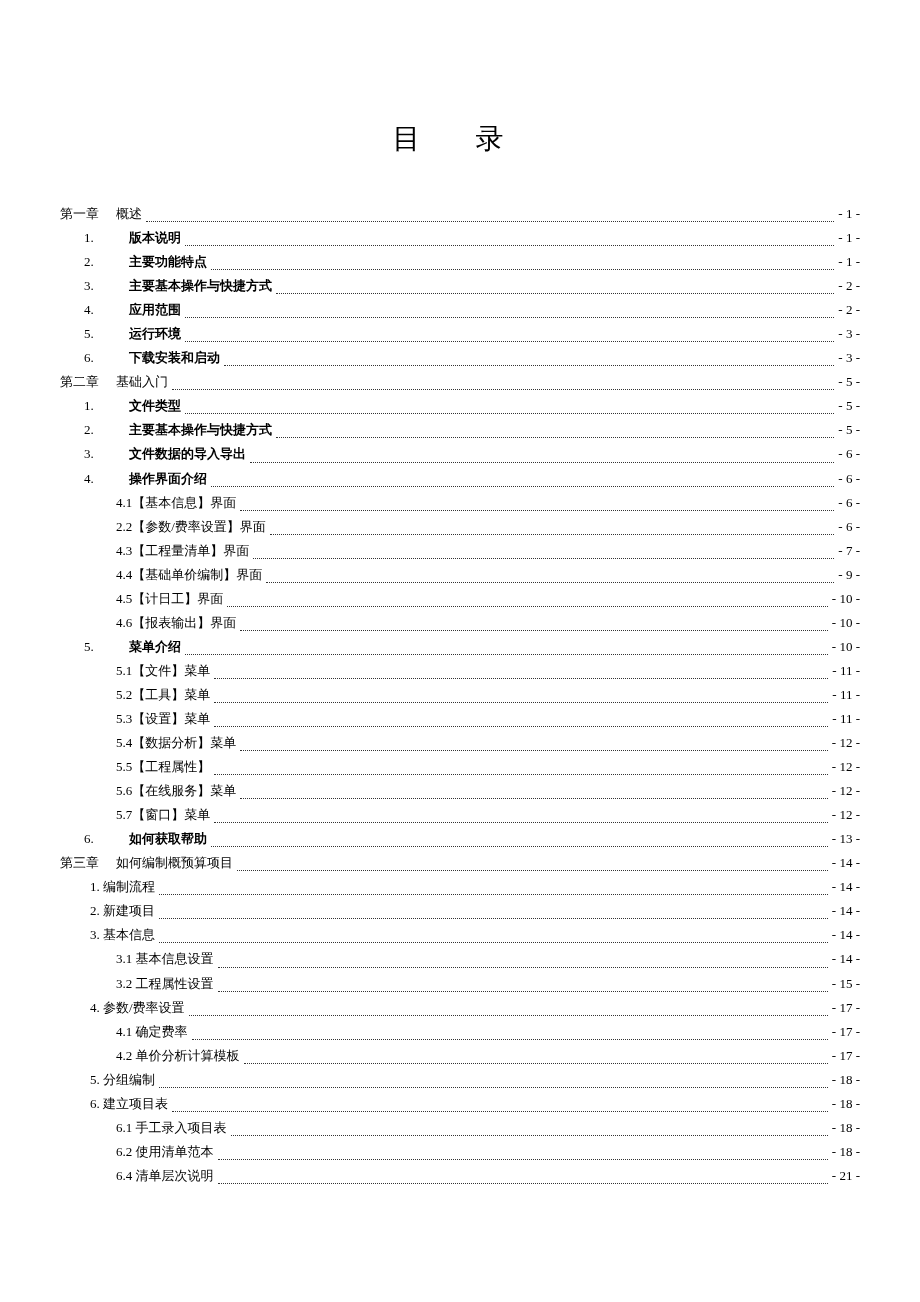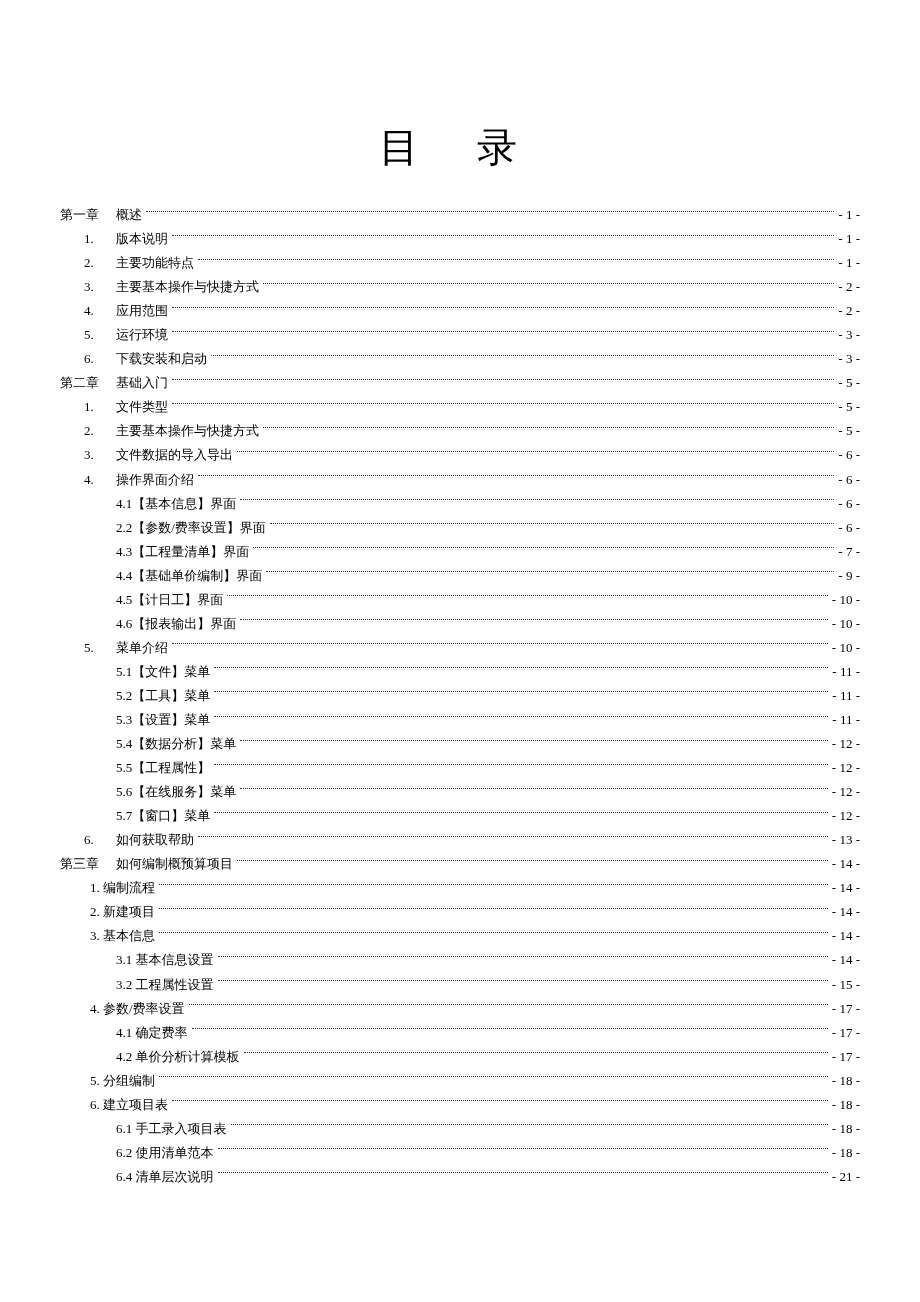--- a/index.html
+++ b/index.html
@@ -10,33 +10,33 @@
     body {
       background: #ffffff;
       font-family: "SimSun", "宋体", serif;
       width: 920px;
       margin: 0 auto;
       padding: 120px 60px 60px 60px;
       color: #000;
     }
     .title {
       text-align: center;
-      font-size: 40px;
+      font-size: 28px;
       font-weight: normal;
       letter-spacing: 24px;
-      margin-bottom: 28px;
+      margin-bottom: 44px;
       font-family: "SimSun", "宋体", serif;
     }
     .toc {
       font-size: 13px;
       line-height: 1.85;
     }
     .toc-row {
       display: flex;
-      align-items: center;
+      align-items: flex-end;
       white-space: nowrap;
     }
     .toc-label {
       flex-shrink: 0;
       text-align: left;
     }
     .toc-text {
       flex-shrink: 0;
     }
     .toc-leader {
@@ -52,21 +52,22 @@
       text-align: right;
     }
     .level-0 .toc-label {
       width: 56px;
     }
     .level-1 .toc-label {
       width: 56px;
       padding-left: 24px;
     }
     .level-1 .toc-text {
-      margin-left: 0;
+      margin-left: 13px;
+      font-weight: bold;
     }
     .level-2 {
       padding-left: 56px;
     }
     .level-1b {
       padding-left: 30px;
     }
     .level-2b {
       padding-left: 56px;
     }

